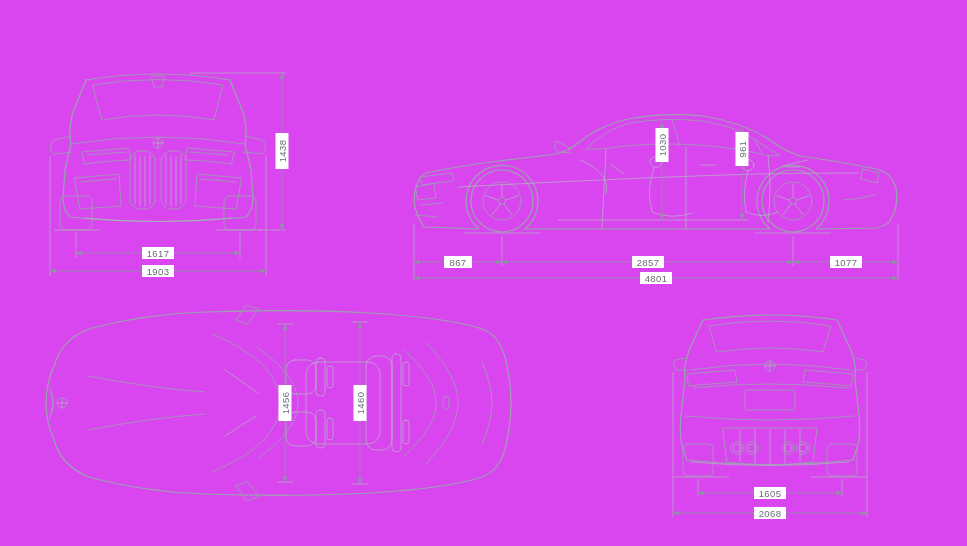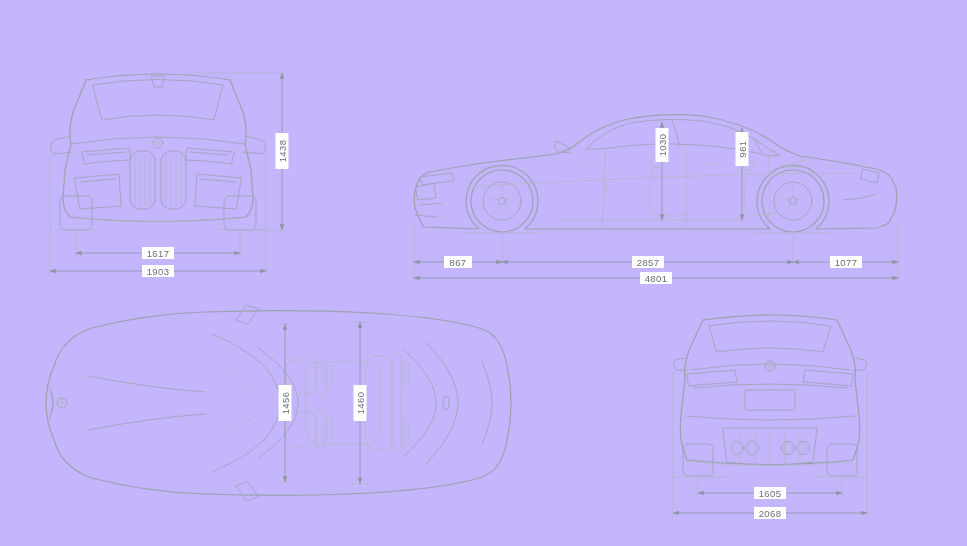--- a/index.html
+++ b/index.html
@@ -1,16 +1,16 @@
 <!DOCTYPE html>
 <html><head>
 <meta charset="utf-8">
 <style>
   html,body{margin:0;padding:0;background:#ffffff;}
-  .page{position:relative;width:967px;height:546px;background:#c4b5fd;overflow:hidden;
+  .page{position:relative;width:967px;height:546px;background:#d946ef;overflow:hidden;
         font-family:"Liberation Sans",sans-serif;}
   .view{position:absolute;}
   .car{stroke:#9aa2ae;fill:none;stroke-width:1.2;stroke-linecap:round;stroke-linejoin:round;}
   .thin{stroke:#9aa2ae;fill:none;stroke-width:0.8;stroke-linecap:round;stroke-linejoin:round;}
   .ghost{stroke:#b2b8c2;fill:none;stroke-width:0.7;stroke-linecap:round;stroke-linejoin:round;}
   .dim{stroke:#8e95a1;fill:none;stroke-width:0.8;}
   .ext{stroke:#b0b6c0;fill:none;stroke-width:0.7;}
   .dimtext{font-family:"Liberation Sans",sans-serif;font-size:9.5px;fill:#666d79;letter-spacing:0.4px;}
   .lblbg{fill:#ffffff;stroke:none;}
 </style>

